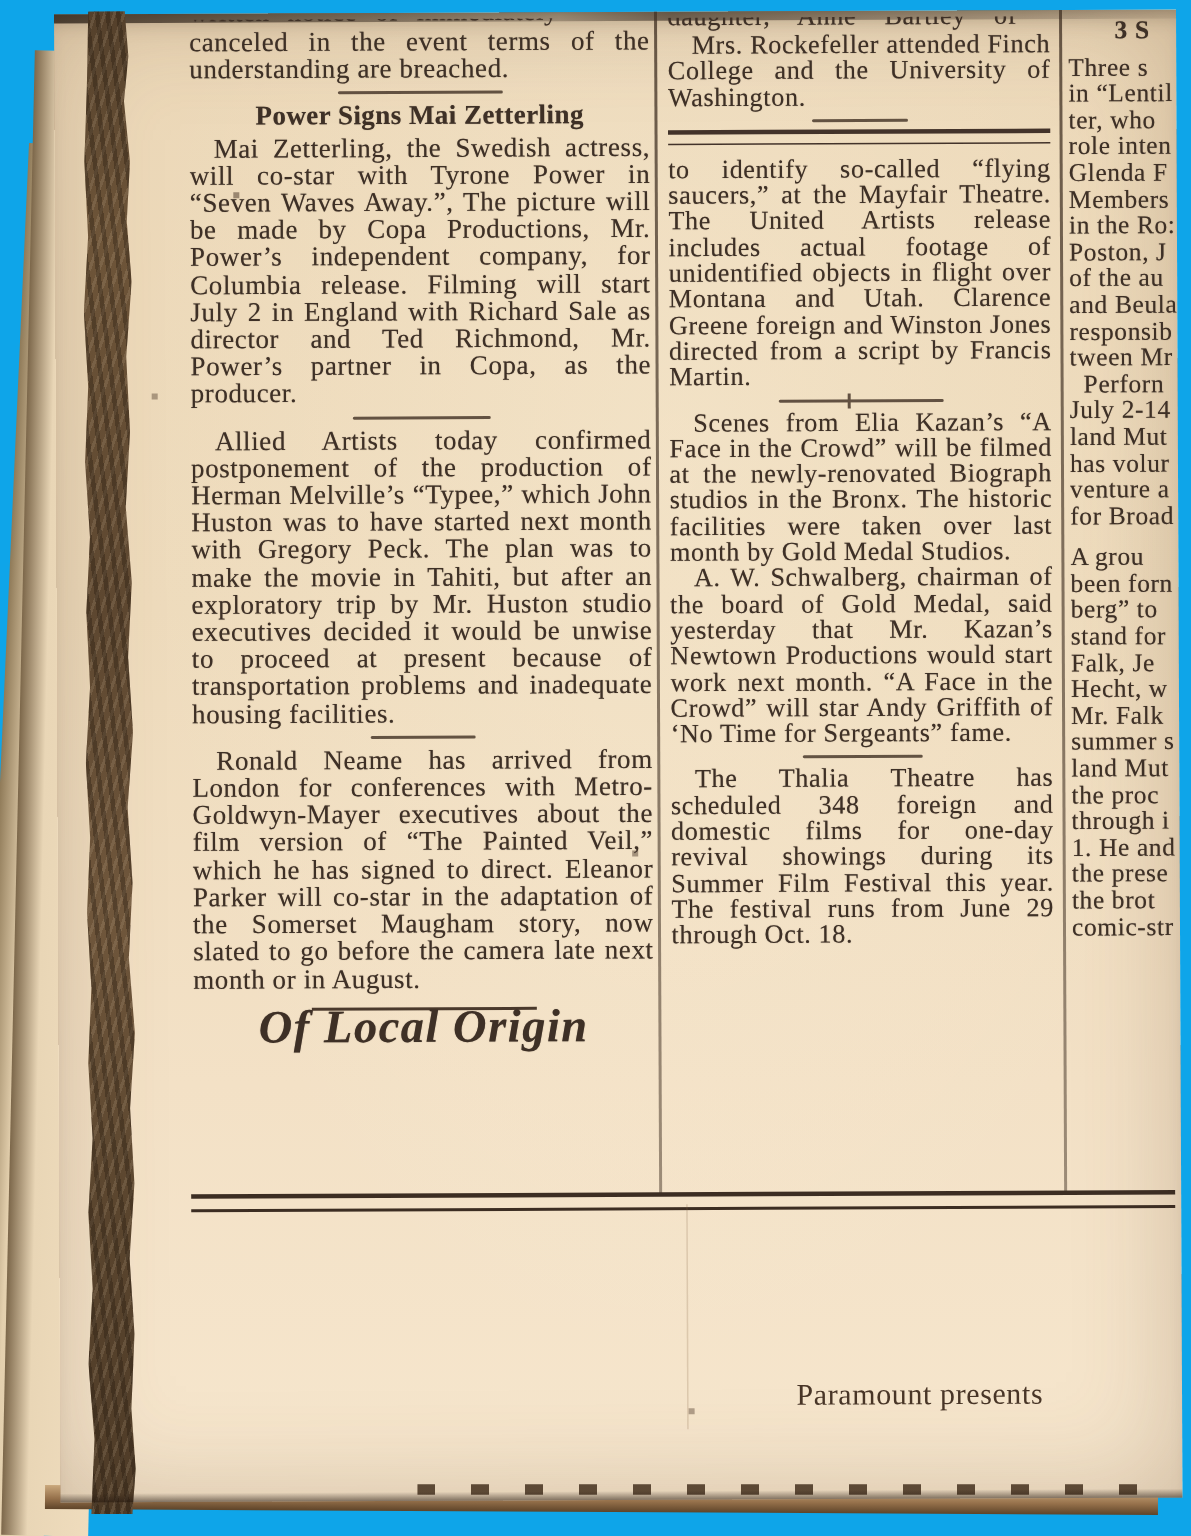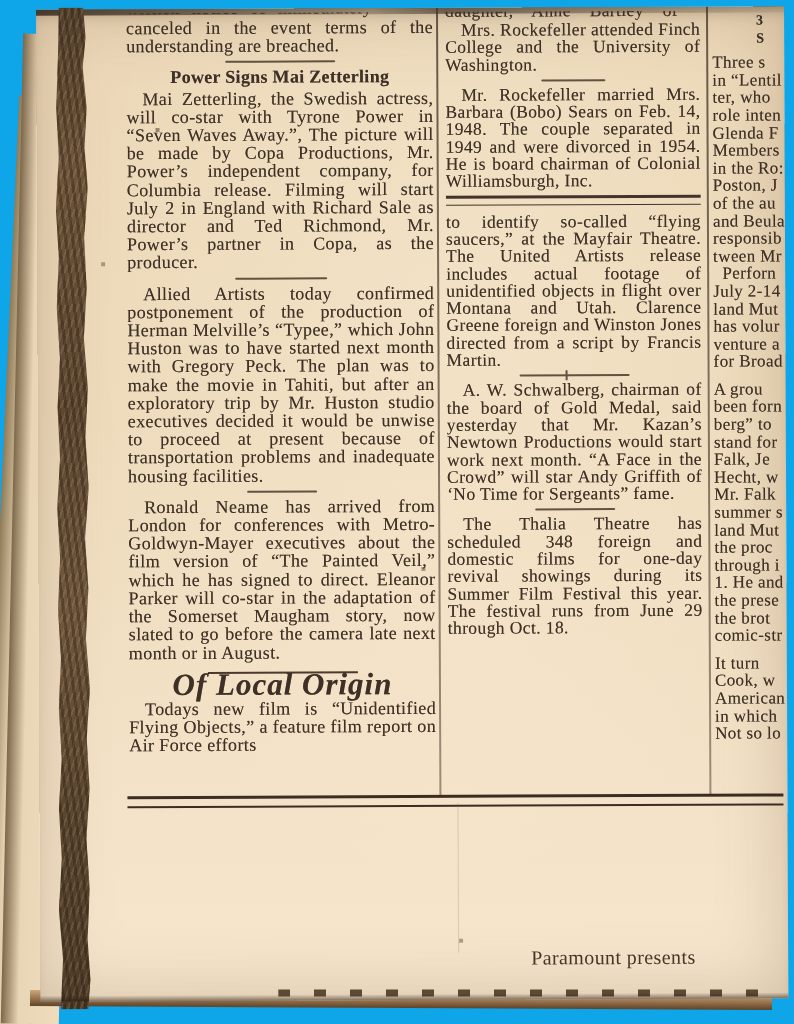--- a/index.html
+++ b/index.html
@@ -51,24 +51,24 @@
   .dbl-rule{height:6px;border-top:3px solid #43332a;border-bottom:1.5px solid #43332a;margin:5px 0 8px;}
   .vrule{position:absolute;top:0;width:1.5px;height:789px;
          background:linear-gradient(180deg,rgba(70,54,40,.8),rgba(70,54,40,.5));}
   .vr1{left:400px}.vr2{left:670px}
   .clipped{overflow:hidden;}
   .clipped1{height:6px;}
   .clipped1 span{display:block;margin-top:-14px;word-spacing:7px;}
   .clipped2{height:10px;}
   .clipped2 span{display:block;margin-top:-9px;word-spacing:14px;}
   .frag{white-space:pre;margin:0 0 10px;overflow:hidden;}
-  .frag-head{font-weight:bold;padding-left:28px;margin:1px 16px 7px;font-size:14px;}
+  .frag-head{font-weight:bold;padding-left:28px;margin:1px 3px 7px;font-size:17px;}
   .cutoff-rule{position:absolute;left:88px;right:4px;top:787px;height:7px;
          border-top:3.5px solid #3c2d22;border-bottom:2px solid #3c2d22;}
-  .caption{position:absolute;left:491px;top:939px;font-size:20px;color:#483527;letter-spacing:.4px;}
+  .caption{position:absolute;left:491px;top:912px;font-size:20px;color:#483527;letter-spacing:.4px;}
   .tick-row{position:absolute;left:238px;top:982px;width:500px;height:7px;transform:rotate(.25deg);
          background:repeating-linear-gradient(90deg,rgba(58,38,20,.8) 0 12px,transparent 12px 36px);}
   .crease{position:absolute;left:418px;top:795px;width:1px;height:150px;background:rgba(130,100,70,.22);}
   .speck{position:absolute;left:0;top:0;width:2px;height:2px;
          box-shadow:120px 120px 0 1px rgba(70,50,35,.5),
                     65px 254px 0 1px rgba(70,50,35,.4),
                     384px 560px 0 1px rgba(70,50,35,.45),
                     420px 932px 0 1px rgba(70,50,35,.4);}
 </style>
 </head>
@@ -93,35 +93,34 @@
         <p class="para">canceled in the event terms of the understanding are breached.</p>
         <div class="sep w110"></div>
         <h3 class="head1">Power Signs Mai Zetterling</h3>
         <p class="para ind">Mai Zetterling, the Swedish actress, will co-star with Tyrone Power in “Seven Waves Away.”, The picture will be made by Copa Productions, Mr. Power’s independent company, for Columbia release. Filming will start July 2 in England with Richard Sale as director and Ted Richmond, Mr. Power’s partner in Copa, as the producer.</p>
         <div class="sep w90"></div>
         <p class="para ind">Allied Artists today confirmed postponement of the production of Herman Melville’s “Typee,” which John Huston was to have started next month with Gregory Peck.  The plan was to make the movie in Tahiti, but after an exploratory trip by Mr. Huston studio executives decided it would be unwise to proceed at present because of transportation problems and inadequate housing facilities.</p>
         <div class="sep w70"></div>
         <p class="para ind">Ronald Neame has arrived from London for conferences with Metro-Goldwyn-Mayer executives about the film version of “The Painted Veil,” which he has signed to direct.  Eleanor Parker will co-star in the adaptation of the Somerset Maugham story, now slated to go before the camera late next month or in August.</p>
         <div class="rule-above"></div>
         <h2 class="head-local">Of Local Origin</h2>
-        <p class="para ind">Todays new film is “Unidentified Flying Objects,” a feature film report on Air Force efforts</p>
       </div>
 
       <div class="vrule vr1"></div>
 
       <div class="col col2">
         <div class="clipped clipped2">
             <span>daughter, Anne Bartley of</span>
           </div>
         <p class="para ind">Mrs. Rockefeller attended Finch College and the University of Washington.</p>
         <div class="sep w60"></div>
-        <p class="para ind">Mr. Rockefeller married Mrs. Barbara (Bobo) Sears on Feb. 14, 1948. The couple separated in 1949 and were divorced in 1954. He is board chairman of Colonial Williamsburgh, Inc.</p>
         <div class="dbl-rule"></div>
         <p class="para">to identify so-called “flying saucers,” at the Mayfair Theatre. The United Artists release includes actual footage of unidentified objects in flight over Montana and Utah. Clarence Greene foreign and Winston Jones directed from a script by Francis Martin.</p>
         <div class="sep w110 cross"></div>
+        <p class="para ind">Scenes from Elia Kazan’s “A Face in the Crowd” will be filmed at the newly-renovated Biograph studios in the Bronx. The historic facilities were taken over last month by Gold Medal Studios.</p>
         <p class="para ind">A. W. Schwalberg, chairman of the board of Gold Medal, said yesterday that Mr. Kazan’s Newtown Productions would start work next month. “A Face in the Crowd” will star Andy Griffith of ‘No Time for Sergeants” fame.</p>
         <div class="sep w80"></div>
         <p class="para ind">The Thalia Theatre has scheduled 348 foreign and domestic films for one-day revival showings during its Summer Film Festival this year. The festival runs from June 29 through Oct. 18.</p>
       </div>
 
       <div class="vrule vr2"></div>
 
       <div class="col col3">
         <div class="frag-head">3 S</div>
         <div class="frag">Three s
@@ -150,25 +149,20 @@
 Hecht, w
 Mr. Falk
 summer s
 land Mut
 the proc
 through i
 1. He and
 the prese
 the brot
 comic-str</div>
-        <div class="frag">It turn
-Cook, w
-American
-in which
-Not so lo</div>
       </div>
 
       <div class="cutoff-rule"></div>
     </div>
 
     <div class="crease"></div>
     <div class="caption">Paramount presents</div>
     <div class="tick-row"></div>
     <div class="bottom-shadow"></div>
   </div>

